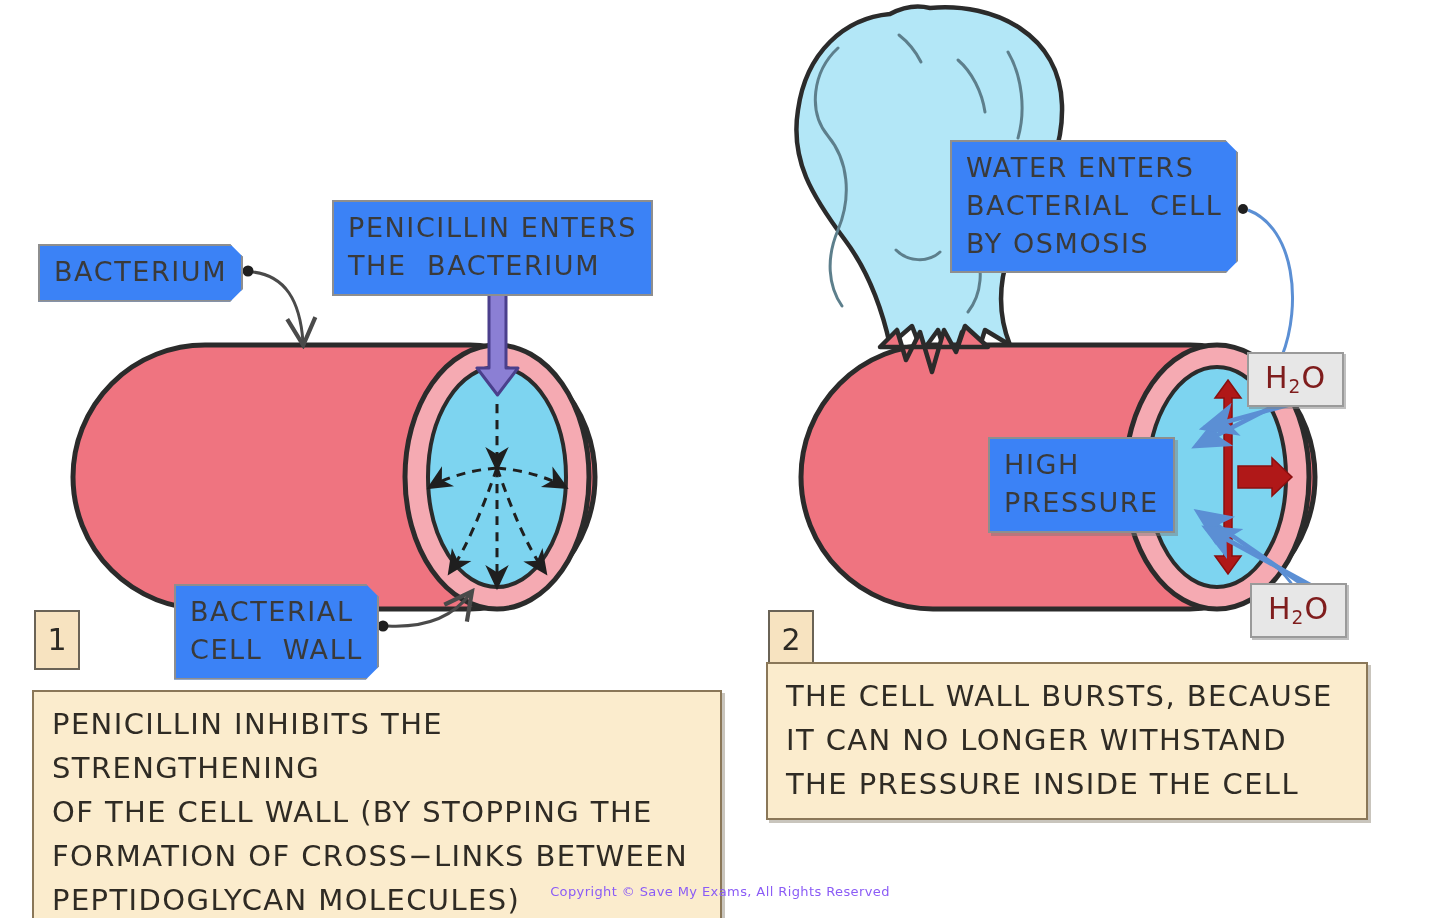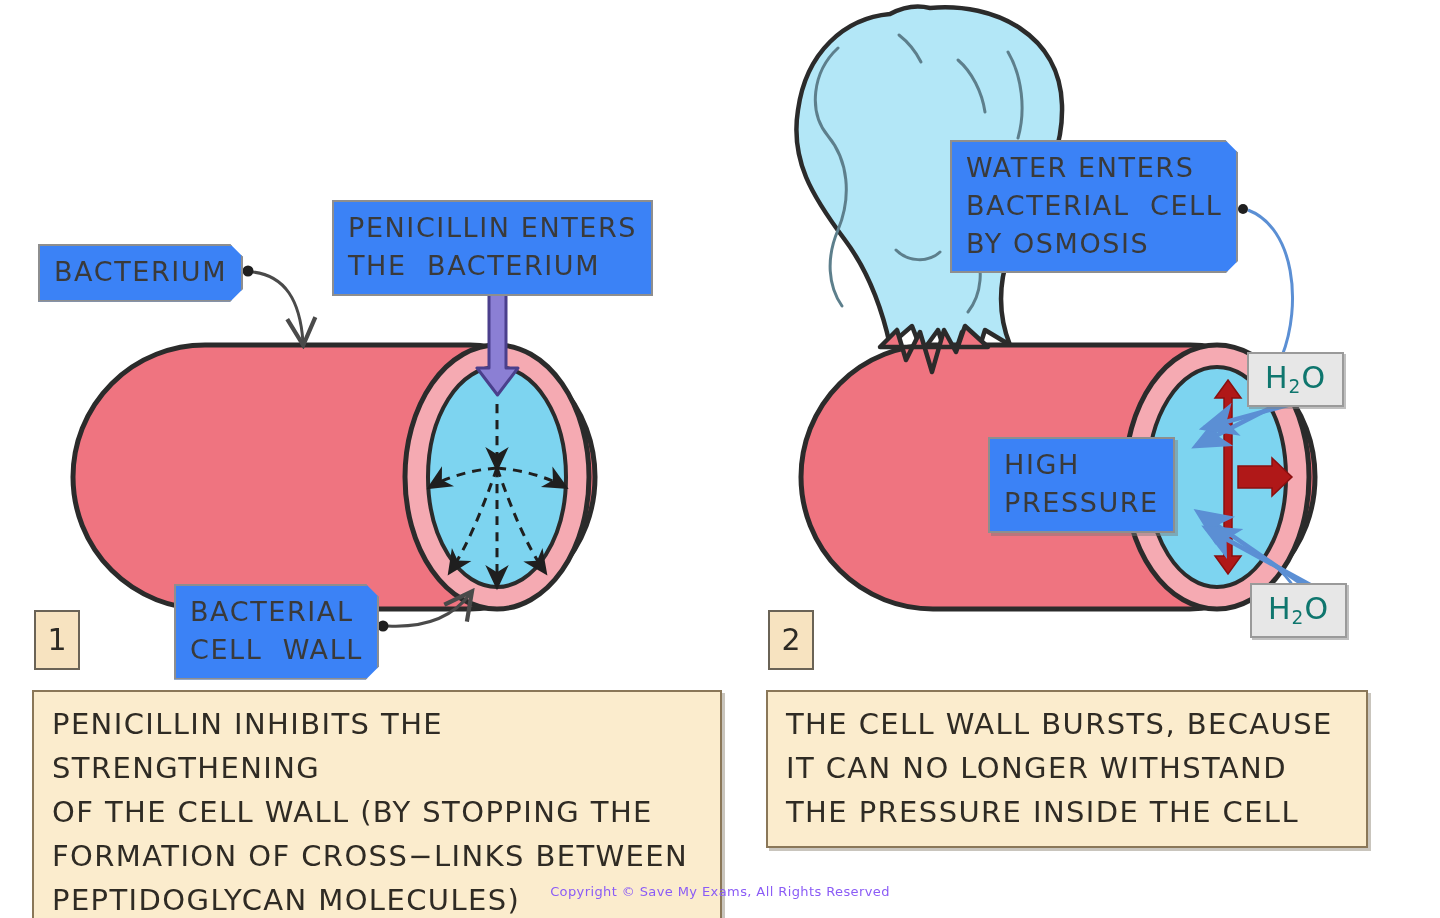--- a/index.html
+++ b/index.html
@@ -46,21 +46,21 @@
   }
   .lbl.shadowed {
     box-shadow: 3px 3px 0 rgba(120,120,120,0.45);
   }
   .h2o {
     position: absolute;
     box-sizing: border-box;
     background: #e7e7e7;
     border: 2px solid #9a9a9a;
     box-shadow: 2px 2px 0 rgba(130,130,130,0.5);
-    color: #0f766e;
+    color: #7f1d1d;
     font-size: 30px;
     letter-spacing: 1px;
     padding: 6px 16px 8px 16px;
     white-space: nowrap;
   }
   .h2o sub {
     font-size: 0.62em;
     vertical-align: -0.28em;
   }
   .numbadge {
@@ -228,19 +228,19 @@
   <div class="h2o" style="left:1247px; top:352px;">
     <span>H<sub>2</sub>O</span>
   </div>
 
   <div class="h2o" style="left:1250px; top:583px;">
     <span>H<sub>2</sub>O</span>
   </div>
 
   <div class="numbadge" style="left:768px; top:610px;">2</div>
 
-  <div class="infobox" style="left:766px; top:690px; width:602px;">THE CELL WALL BURSTS, BECAUSE
+  <div class="infobox" style="left:766px; top:662px; width:602px;">THE CELL WALL BURSTS, BECAUSE
 IT CAN NO LONGER WITHSTAND
 THE PRESSURE INSIDE THE CELL</div>
 
   <div class="copyright">Copyright © Save My Exams, All Rights Reserved</div>
 
 </div>
 
 </body></html>

